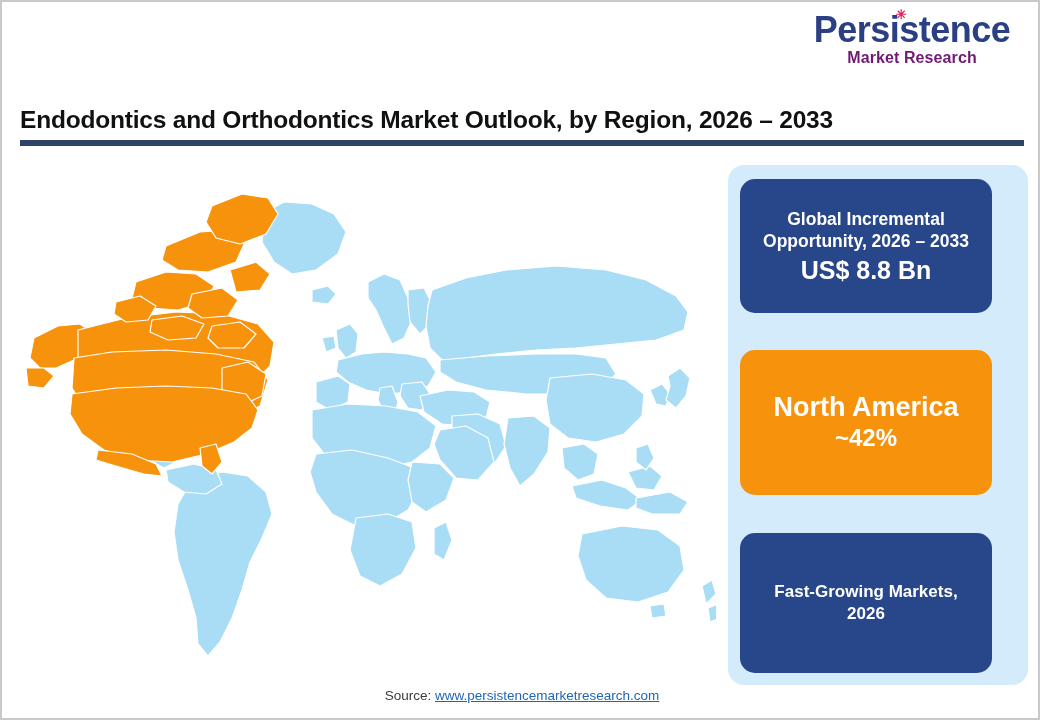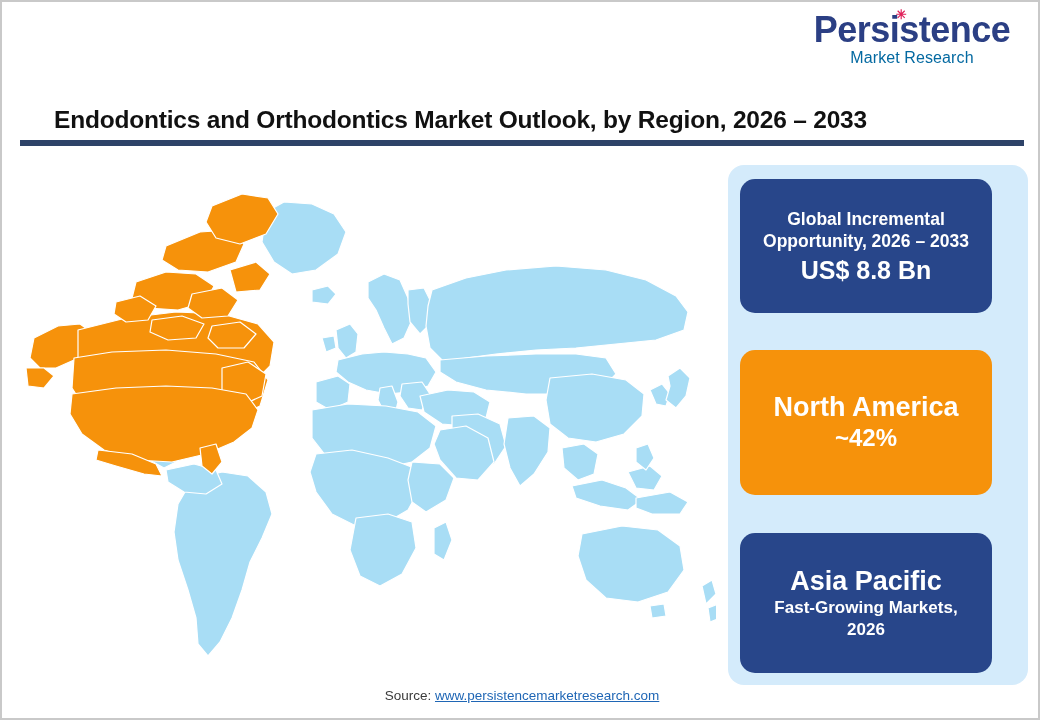--- a/index.html
+++ b/index.html
@@ -3,25 +3,25 @@
 <meta charset="utf-8">
 <style>
   html,body{margin:0;padding:0;}
   body{width:1040px;height:720px;background:#ffffff;font-family:"Liberation Sans",sans-serif;overflow:hidden;}
   .frame{position:absolute;left:0;top:0;width:1040px;height:720px;box-sizing:border-box;border:2px solid #c9c9c9;background:#fff;}
 
   
   .logo{position:absolute;right:16px;top:10px;width:220px;text-align:center;line-height:1;}
   .logo-main{font-size:36px;font-weight:bold;color:#2B3F84;letter-spacing:-0.5px;font-family:"Liberation Sans",sans-serif;position:relative;display:inline-block;}
   .logo-dot{position:absolute;left:82px;top:-2px;width:9px;height:9px;color:#e0215a;font-size:13px;line-height:9px;font-weight:bold;}
-  .logo-sub{font-size:16px;font-weight:normal;color:#0369a1;letter-spacing:0.1px;margin-top:2px;}
+  .logo-sub{font-size:16px;font-weight:bold;color:#701a75;letter-spacing:0.1px;margin-top:2px;}
 
   
   .title-wrap{position:absolute;left:18px;top:104px;width:1004px;}
-  .title{font-size:24.5px;font-weight:bold;color:#111;letter-spacing:-0.2px;white-space:nowrap;margin-left:34px;}
+  .title{font-size:24.5px;font-weight:bold;color:#111;letter-spacing:-0.2px;white-space:nowrap;}
   .title-rule{margin-top:6px;height:6px;background:#2E4368;width:1004px;}
 
   
   .map-area{position:absolute;left:14px;top:160px;width:700px;height:510px;}
   .map-area svg{width:100%;height:100%;display:block;}
 
   
   .panel{position:absolute;left:726px;top:163px;width:300px;height:520px;background:#D4EBFB;border-radius:16px;}
   .card{position:absolute;left:12px;width:252px;border-radius:15px;box-sizing:border-box;
         display:flex;flex-direction:column;align-items:center;justify-content:center;color:#fff;text-align:center;padding:6px 10px;}
@@ -169,21 +169,20 @@
       <div class="l-sm">Opportunity, 2026 – 2033</div>
       <div class="l-big">US$ 8.8 Bn</div>
     </div>
 
     <div class="card orange c2">
       <div class="l-xl">North America</div>
       <div class="l-pct">~42%</div>
     </div>
 
     <div class="card navy c3">
-      <div class="l-xl">Asia Pacific</div>
       <div class="l-md">Fast-Growing Markets,</div>
       <div class="l-md">2026</div>
     </div>
   </div>
 
   <div class="source">
     <span>Source:</span>
     <a href="#">www.persistencemarketresearch.com</a>
   </div>
 

